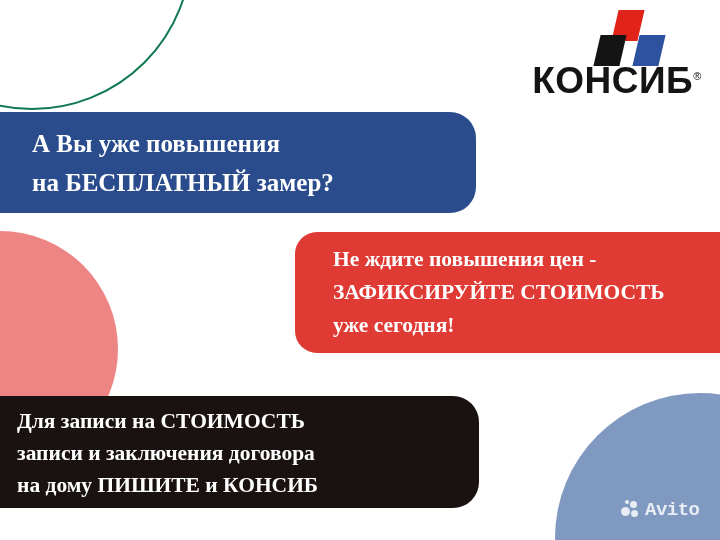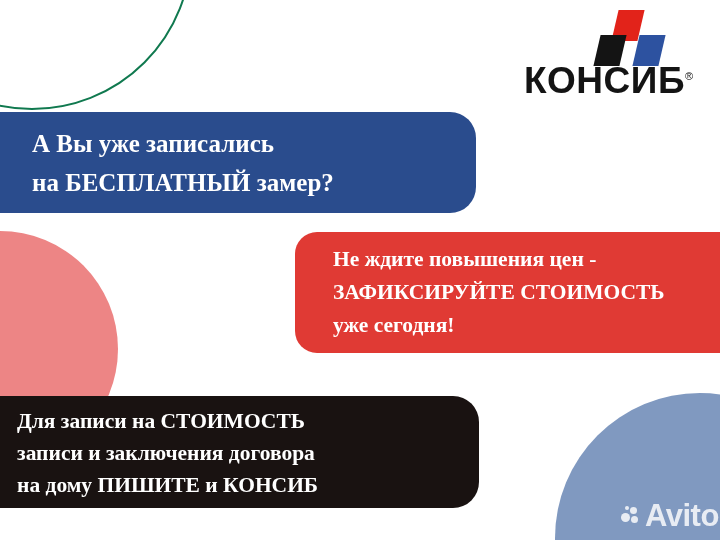--- a/index.html
+++ b/index.html
@@ -83,20 +83,21 @@
     left: 112px;
     top: 29px;
     background: #2d52a0;
     transform: skewX(-13deg);
   }
   .logo-wordmark {
     position: absolute;
     left: 0;
     top: 56px;
     width: 186px;
+    text-align: center;
     font-family: "Liberation Sans", sans-serif;
     font-weight: bold;
     font-size: 37px;
     letter-spacing: 0.5px;
     color: #141414;
     line-height: 1;
     white-space: nowrap;
   }
   .logo-wordmark .reg {
     font-size: 11px;
@@ -171,23 +172,23 @@
     position: absolute;
     display: block;
     background: #ffffff;
     border-radius: 50%;
   }
   .avito-dots i:nth-child(1) { left: 0px;  top: 7px;  width: 9px; height: 9px; }
   .avito-dots i:nth-child(2) { left: 9px;  top: 1px;  width: 7px; height: 7px; }
   .avito-dots i:nth-child(3) { left: 10px; top: 10px; width: 7px; height: 7px; }
   .avito-dots i:nth-child(4) { left: 4px;  top: 0px;  width: 4px; height: 4px; }
   .avito-text {
-    font-family: Liberation Sans, sans-serif;
+    font-family: Liberation Mono, monospace;
     font-weight: bold;
-    font-size: 31px;
+    font-size: 19px;
     color: #ffffff;
     line-height: 1;
     letter-spacing: -0.5px;
   }
 </style>
 </head>
 <body>
 
 <div class="poster">
 
@@ -198,21 +199,21 @@
   <div class="logo">
     <div class="logo-marks">
       <span class="mark mark-red"></span>
       <span class="mark mark-black"></span>
       <span class="mark mark-blue"></span>
     </div>
     <div class="logo-wordmark"><span>КОНСИБ</span><span class="reg">®</span></div>
   </div>
 
   <div class="banner banner-blue">
-    <div class="line">А Вы уже записались</div>
+    <div class="line">А Вы уже повышения</div>
     <div class="line">на БЕСПЛАТНЫЙ замер?</div>
   </div>
 
   <div class="banner banner-red">
     <div class="line">Не ждите повышения цен -</div>
     <div class="line">ЗАФИКСИРУЙТЕ СТОИМОСТЬ</div>
     <div class="line">уже сегодня!</div>
   </div>
 
   <div class="banner banner-black">

